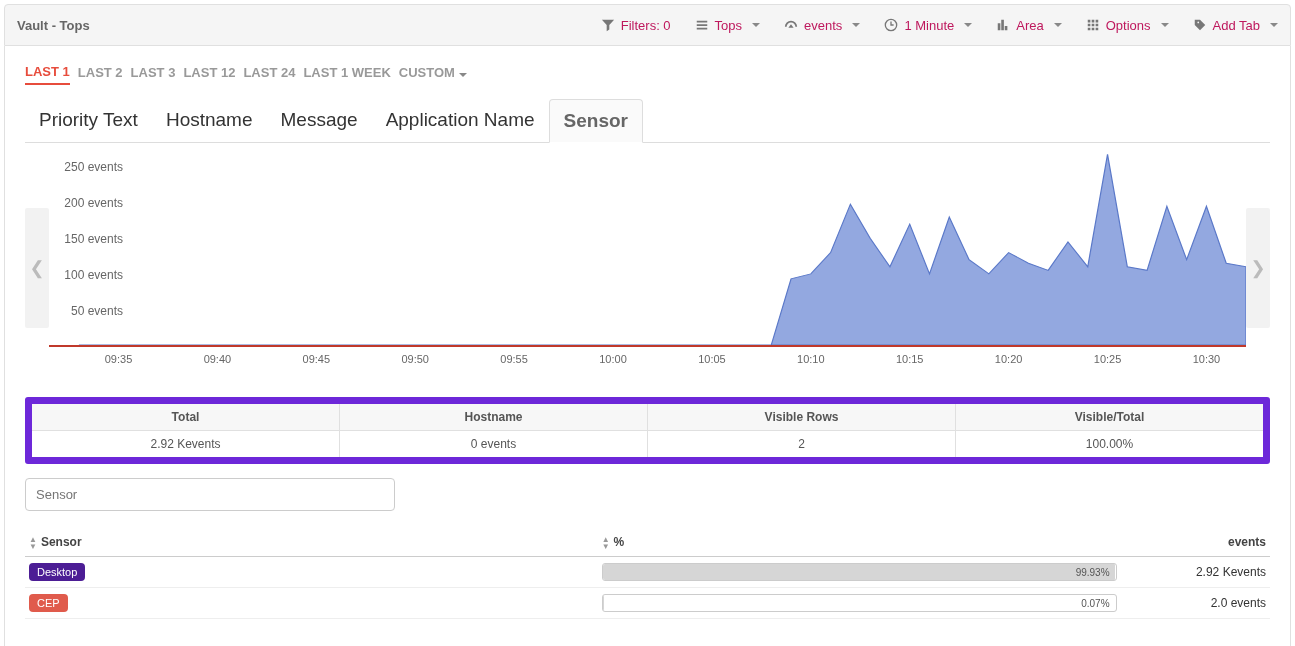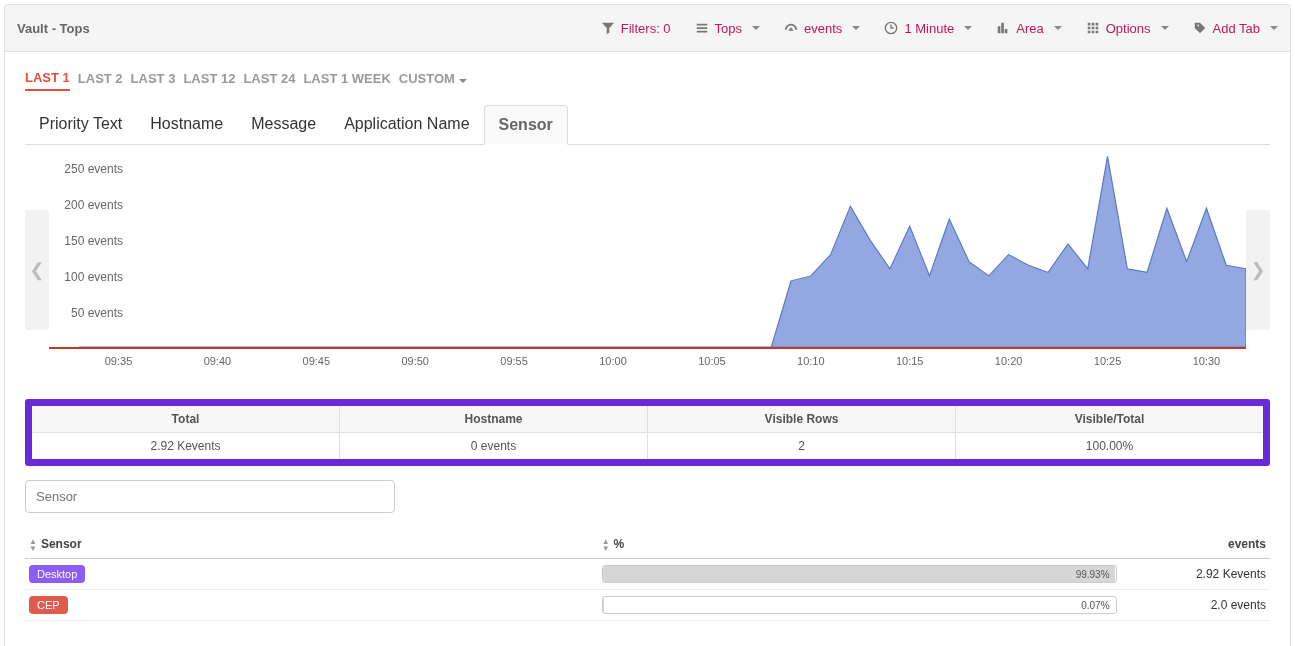--- a/index.html
+++ b/index.html
@@ -11,21 +11,21 @@
   width: 1295px;
 }
 .topbar {
   background: #f5f5f5;
   border: 1px solid #e0e0e0;
   border-radius: 4px 4px 0 0;
   display: flex;
   align-items: center;
   padding: 8px 12px;
   margin: 4px 4px 0 4px;
-  height: 48px;
+  height: 42px;
 }
 .topbar-title {
   font-weight: 600;
   color: #666;
   flex: 1;
 }
 .topbar-controls {
   display: flex;
   gap: 24px;
   align-items: center;
@@ -33,21 +33,21 @@
 }
 .tb-item { display: inline-flex; align-items: center; gap: 6px; cursor: pointer; font-size: 13px; }
 .caret { width: 0; height: 0; border-left: 4px solid transparent; border-right: 4px solid transparent; border-top: 4px solid #888; margin-left: 4px; display:inline-block; }
 .content { border: 1px solid #e0e0e0; border-top: none; padding: 18px 20px 40px 20px; margin: 0 4px; }
 
 .range-tabs { display: flex; gap: 8px; align-items: center; margin-bottom: 14px; }
 .range-tab { font-weight: 700; color: #999; font-size: 13px; cursor: pointer; padding-bottom: 4px; }
 .range-tab.active { color: #e74c3c; border-bottom: 2px solid #e74c3c; }
 
 .sub-tabs { display: flex; border-bottom: 1px solid #ddd; margin-bottom: 10px; }
-.sub-tab { padding: 10px 14px; cursor: pointer; color: #333; font-size: 16px; }
+.sub-tab { padding: 10px 14px; cursor: pointer; color: #333; font-size: 19px; }
 .sub-tab.active { border: 1px solid #ddd; border-bottom: 1px solid #fff; border-radius: 4px 4px 0 0; background: #fafafa; margin-bottom: -1px; color:#666; font-weight:600; }
 
 .chart-wrap { position: relative; display: flex; align-items: stretch; }
 .nav-arrow {
   width: 24px; background: #f2f2f2; display:flex; align-items:center; justify-content:center;
   color:#bbb; font-size:18px; cursor:pointer; border-radius:2px; align-self: center; height: 120px;
 }
 .chart { flex:1; position:relative; height: 230px; margin: 0; }
 .y-axis { position:absolute; left:0; top:0; bottom:36px; width:96px; }
 .y-tick { position:absolute; right:22px; font-size:12px; color:#666; transform:translateY(-50%); }
@@ -63,21 +63,21 @@
 .stat-v { padding:6px; font-size:12px; color:#555; }
 
 .filter-input { margin-top:14px; width:370px; padding:8px 10px; border:1px solid #ccc; border-radius:4px; font-size:13px; }
 
 .dtable { width:100%; margin-top:18px; border-collapse:collapse; font-size:12px; }
 .dtable th { text-align:left; padding:6px 4px; border-bottom:1px solid #ccc; font-weight:700; color:#444;}
 .dtable th.right, .dtable td.right { text-align:right; }
 .dtable td { padding:6px 4px; border-bottom:1px solid #eee; vertical-align:middle; }
 .sort-icon { font-size:8px; color:#999; display:inline-block; line-height:7px; margin-right:4px; vertical-align:middle;}
 .badge { display:inline-block; padding:3px 8px; border-radius:4px; color:#fff; font-size:11px; font-weight:500;}
-.badge.blue { background:#8b5cf6; }
+.badge.blue { background:#4c1d95; }
 .badge.red { background:#e05b4c; }
 .bar-outer { width:100%; height:18px; border:1px solid #ccc; border-radius:3px; background:#fff; position:relative; overflow:hidden;}
 .bar-inner { height:100%; background:#d6d6d6; }
 .bar-label { position:absolute; right:6px; top:0; line-height:18px; font-size:10px; color:#555;}
 .icon { width:14px; height:14px; display:inline-block; vertical-align:middle; }
 </style>
 </head>
 <body>
 
 <div class="topbar">

